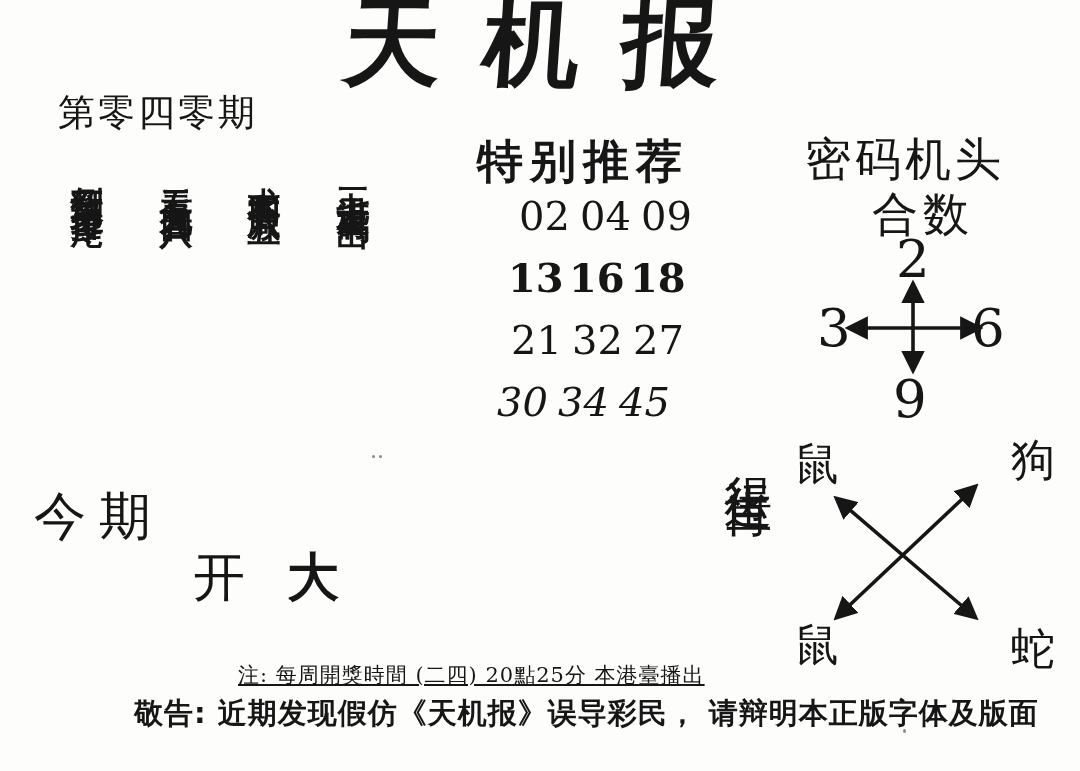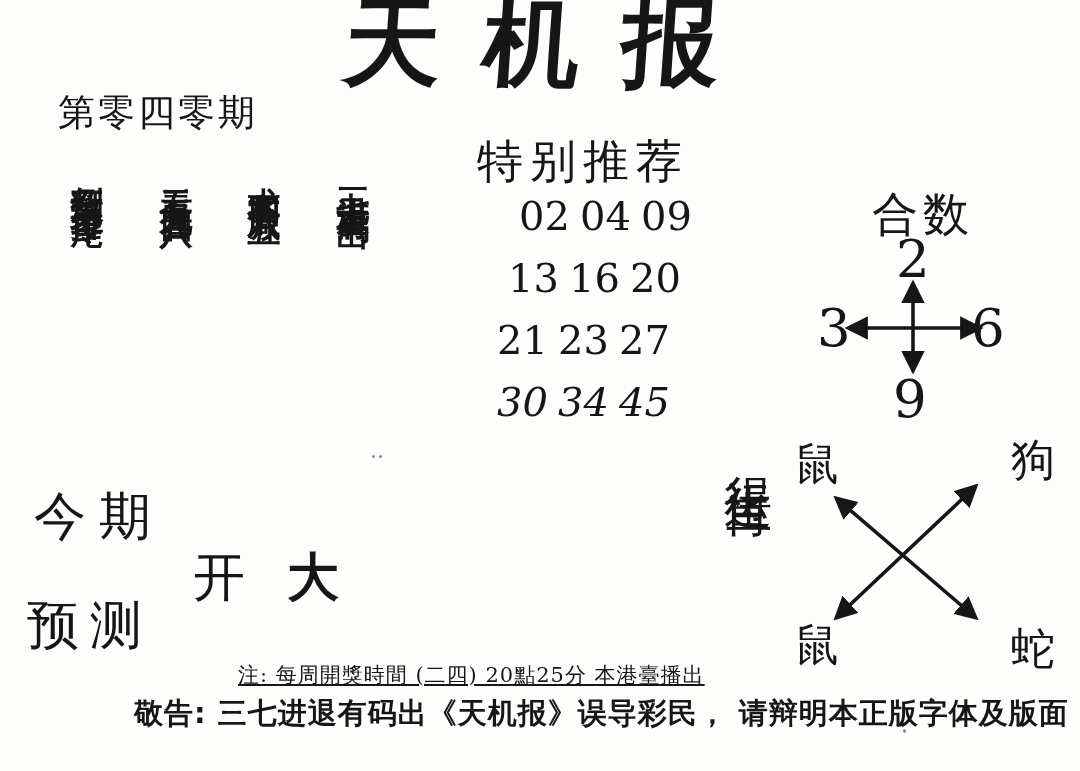--- a/index.html
+++ b/index.html
@@ -21,25 +21,25 @@
 
   
   .verse-col {
     top:161px; writing-mode:vertical-rl; text-orientation:upright;
     font-family:"DejaVu Sans", sans-serif; font-weight:900;
     font-size:33px; letter-spacing:5px; white-space:nowrap;
   }
   .vc0 { left:64px; }  .vc1 { left:153px; }  .vc2 { left:241px; }  .vc3 { left:330px; }
 
   
-  .special-heading { left:477px; top:131px; font-size:46px; letter-spacing:7px; white-space:nowrap; }
+  .special-heading { left:477px; top:131px; font-size:46px; letter-spacing:7px; white-space:nowrap;font-weight:bold; }
   .special-grid { left:497px; top:194px; }
   .special-row { display:flex; height:44px; margin-bottom:18px; font-size:40px; line-height:44px; }
   .special-row .num { width:46px; margin-right:15px; text-align:left; }
-  .sr0 { margin-left:22px; } .sr1 { margin-left:11px; } .sr2 { } .sr3 { margin-left:0;font-style:italic; }
+  .sr0 { margin-left:22px; } .sr1 { margin-left:11px;font-weight:bold; } .sr2 { margin-left:14px; } .sr3 { margin-left:0;font-style:italic; }
 
   
   .code-heading1 { left:805px; top:129px; font-size:46px; letter-spacing:4px; white-space:nowrap; }
   .code-heading2 { left:872px; top:184px; font-size:46px; letter-spacing:5px; white-space:nowrap;text-align:center; }
   .cross-num { font-size:53px; line-height:1; }
   .cn-top    { left:896px; top:232px; }
   .cn-left   { left:817px; top:301px; }
   .cn-right  { left:971px; top:301px; }
   .cn-bottom { left:893px; top:372px; }
   .cross-svg { left:810px; top:245px; }
@@ -93,68 +93,68 @@
   <div class="abs special-heading">特别推荐</div>
   <div class="abs special-grid">
     <div class="special-row sr0">
       <span class="num">02</span>
       <span class="num">04</span>
       <span class="num">09</span>
     </div>
     <div class="special-row sr1">
       <span class="num">13</span>
       <span class="num">16</span>
-      <span class="num">20</span>
+      <span class="num">18</span>
     </div>
     <div class="special-row sr2">
       <span class="num">21</span>
-      <span class="num">23</span>
+      <span class="num">32</span>
       <span class="num">27</span>
     </div>
     <div class="special-row sr3">
       <span class="num">30</span>
       <span class="num">34</span>
       <span class="num">45</span>
     </div>
   </div>
 
+  <div class="abs code-heading1">密码机头</div>
   <div class="abs code-heading2">合数</div>
   <div class="abs cross-num cn-top">2</div>
   <div class="abs cross-num cn-left">3</div>
   <div class="abs cross-num cn-right">6</div>
   <div class="abs cross-num cn-bottom">9</div>
   <svg class="abs cross-svg" width="190" height="140" viewBox="0 0 190 140">
     <defs>
       <marker id="ah1" viewBox="0 0 10 10" refX="8.5" refY="5" markerWidth="6.5" markerHeight="6.5" orient="auto-start-reverse">
         <path class="ah" d="M0,0 L10,5 L0,10 z"></path>
       </marker>
     </defs>
     <line x1="103" y1="38" x2="103" y2="126" marker-start="url(#ah1)" marker-end="url(#ah1)"></line>
     <line x1="38" y1="83" x2="170" y2="83" marker-start="url(#ah1)" marker-end="url(#ah1)"></line>
   </svg>
 
   <div class="abs fc fc2"><span>开</span><span class="big">大</span></div>
   <div class="abs fc fc1">今期</div>
-  <div class="abs fc fc3">预测</div>
 
   <div class="abs zodiac-label">得运生肖</div>
   <div class="abs animal z-tl">鼠</div>
   <div class="abs animal z-tr">狗</div>
   <div class="abs animal z-bl">鼠</div>
   <div class="abs animal z-br">蛇</div>
   <svg class="abs x-svg" width="165" height="165" viewBox="0 0 165 165">
     <defs>
       <marker id="ah2" viewBox="0 0 10 10" refX="8.5" refY="5" markerWidth="6.5" markerHeight="6.5" orient="auto-start-reverse">
         <path class="ah" d="M0,0 L10,5 L0,10 z"></path>
       </marker>
     </defs>
     <line x1="12" y1="28" x2="152" y2="148" marker-start="url(#ah2)" marker-end="url(#ah2)"></line>
     <line x1="12" y1="148" x2="152" y2="16" marker-start="url(#ah2)" marker-end="url(#ah2)"></line>
   </svg>
 
   <div class="abs note1">注: 每周開獎時間 (二四) 20點25分 本港臺播出</div>
-  <div class="abs note2">敬告: 三七进退有码出《天机报》误导彩民， 请辩明本正版字体及版面</div>
+  <div class="abs note2">敬告: 近期发现假仿《天机报》误导彩民， 请辩明本正版字体及版面</div>
 
   <div class="abs speck sp1"></div>
   <div class="abs speck sp2"></div>
   <div class="abs speck sp3"></div>
 
 </div>
 
 </body></html>

